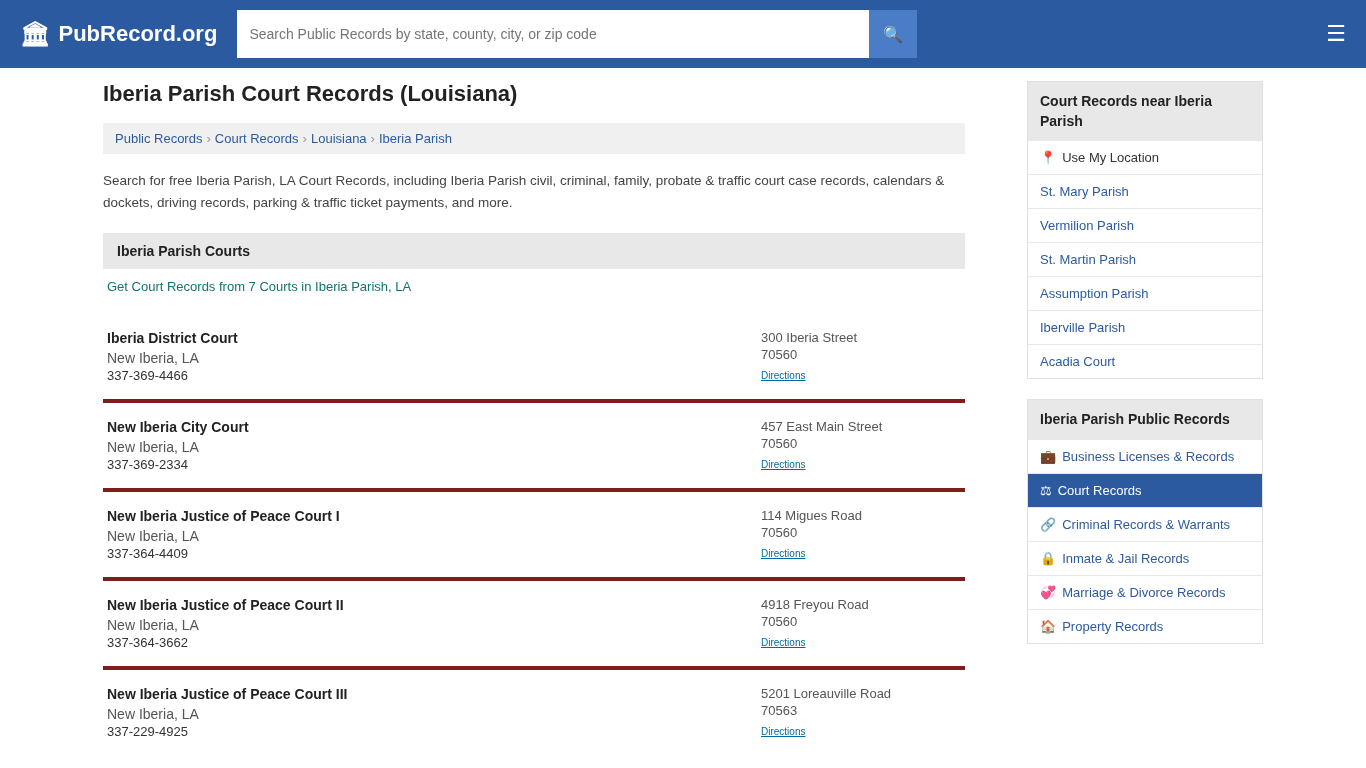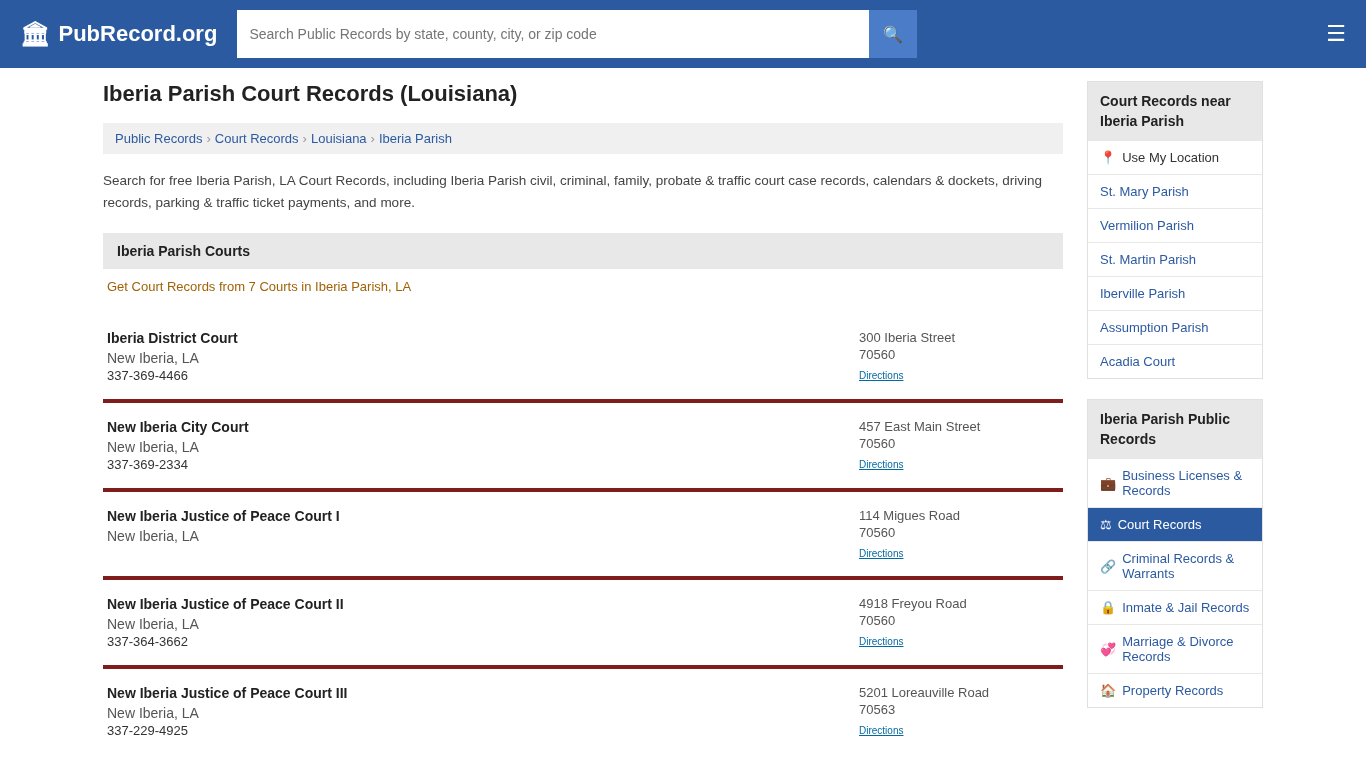--- a/index.html
+++ b/index.html
@@ -106,21 +106,21 @@
       background: #e8e8e8;
       padding: 10px 14px;
       font-size: 14px;
       font-weight: bold;
       color: #222;
       margin-bottom: 10px;
     }
 
     .section-subtext {
       font-size: 13px;
-      color: #a16207;
+      color: #0f766e;
       margin-bottom: 20px;
       padding: 0 4px;
     }
 
     
     .court-entry {
       border-bottom: 4px solid #7f1d1d;
       padding: 16px 4px;
       display: flex;
       justify-content: space-between;
@@ -159,22 +159,23 @@
     }
     .directions-link {
       color: #0369a1;
       text-decoration: underline;
       font-size: 10px;
       cursor: pointer;
     }
 
     
     .sidebar {
-      width: 176px;
+      width: 236px;
       flex-shrink: 0;
+      margin-left: 38px;
     }
 
     .sidebar-list {
       list-style: none;
       border: 1px solid #e0e0e0;
       border-top: none;
       margin-bottom: 20px;
     }
     .sidebar-list li {
       border-bottom: 1px solid #e8e8e8;
@@ -272,20 +273,21 @@
       <div class="court-right">
         <div class="court-address">457 East Main Street</div>
         <div class="court-zip">70560</div>
         <a class="directions-link" href="#">Directions</a>
       </div>
     </div>
         <div class="court-entry">
       <div class="court-left">
         <div class="court-name">New Iberia Justice of Peace Court I</div>
         <div class="court-city">New Iberia, LA</div>
+        <div class="court-phone">337-364-4409</div>
       </div>
       <div class="court-right">
         <div class="court-address">114 Migues Road</div>
         <div class="court-zip">70560</div>
         <a class="directions-link" href="#">Directions</a>
       </div>
     </div>
         <div class="court-entry">
       <div class="court-left">
         <div class="court-name">New Iberia Justice of Peace Court II</div>
@@ -336,26 +338,26 @@
             <span>Vermilion Parish</span>
           </a>
         </li>
       <li>
           <a href="#">
             <span>St. Martin Parish</span>
           </a>
         </li>
       <li>
           <a href="#">
+            <span>Assumption Parish</span>
+          </a>
+        </li>
+      <li>
+          <a href="#">
             <span>Iberville Parish</span>
-          </a>
-        </li>
-      <li>
-          <a href="#">
-            <span>Assumption Parish</span>
           </a>
         </li>
       <li>
           <a href="#">
             <span>Acadia Court</span>
           </a>
         </li>
     </ul>
 
     <div class="sidebar-section-title-block">

